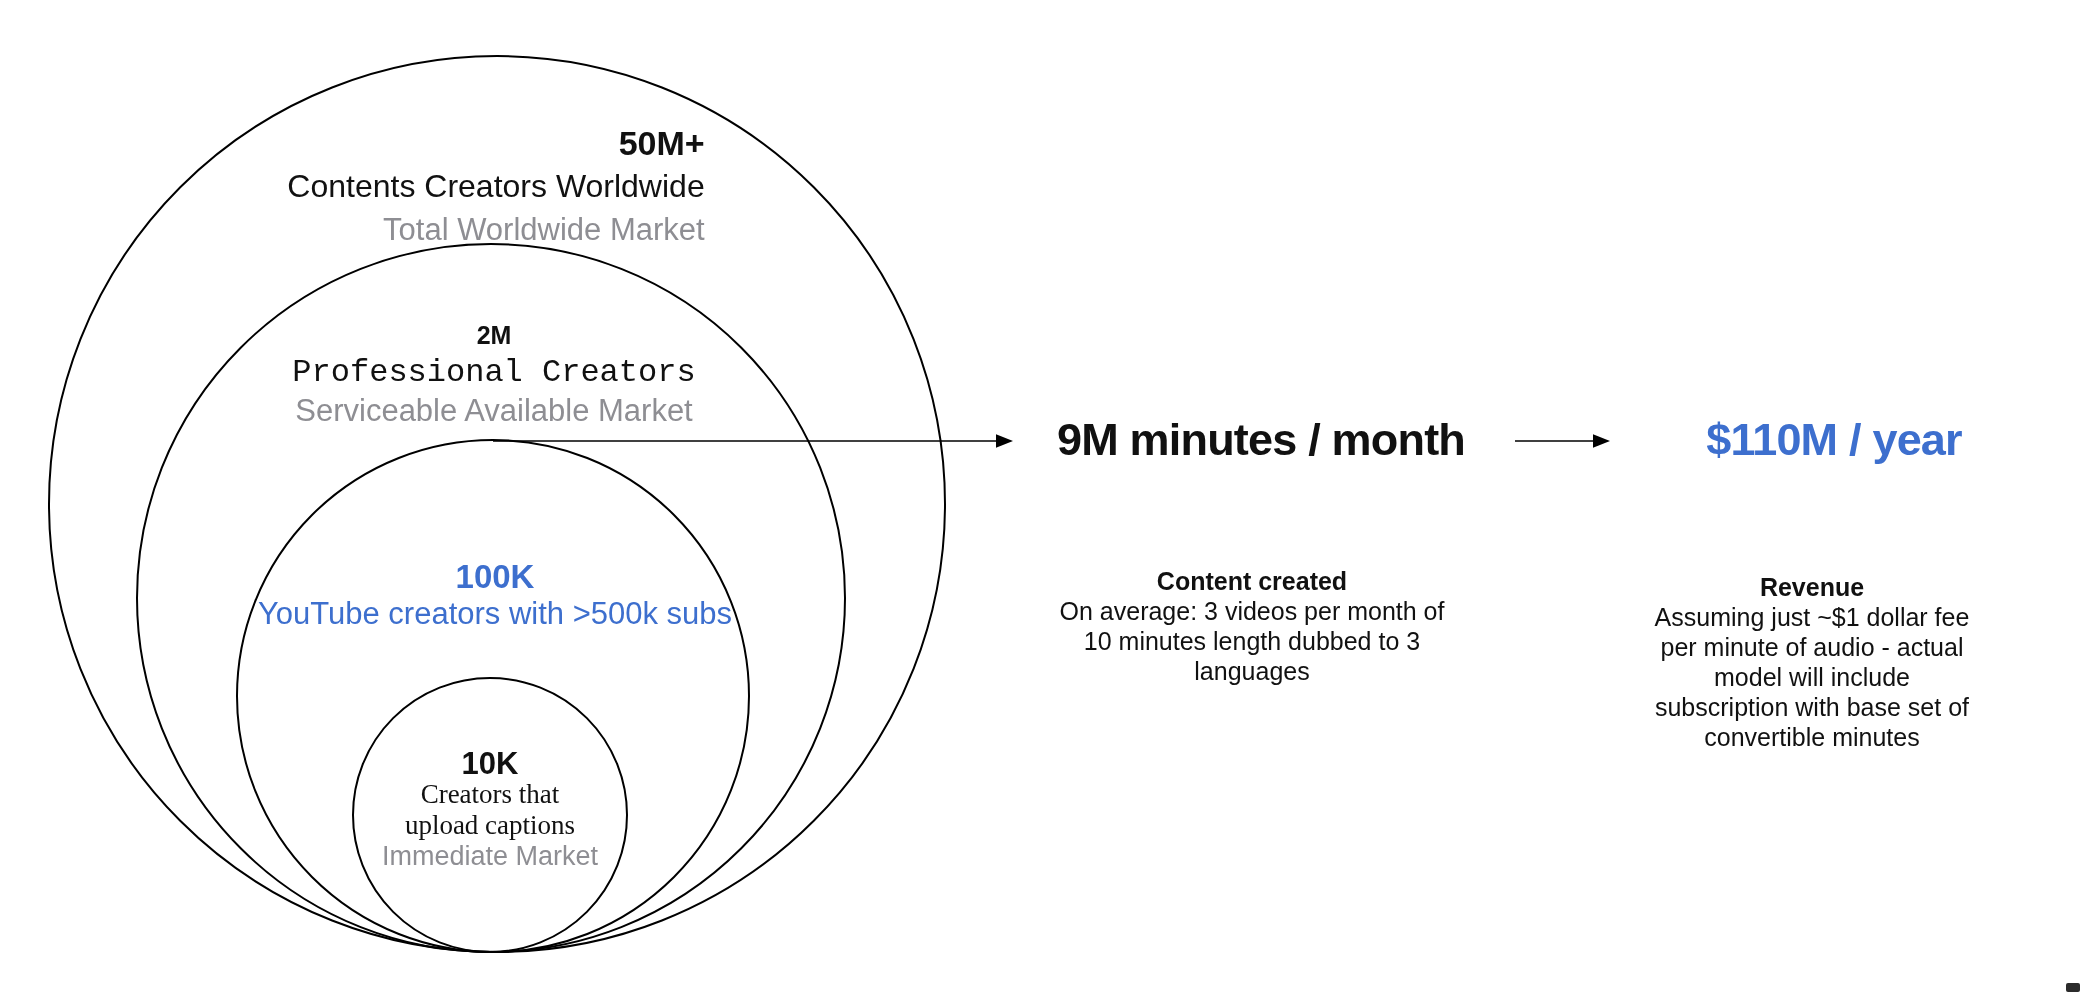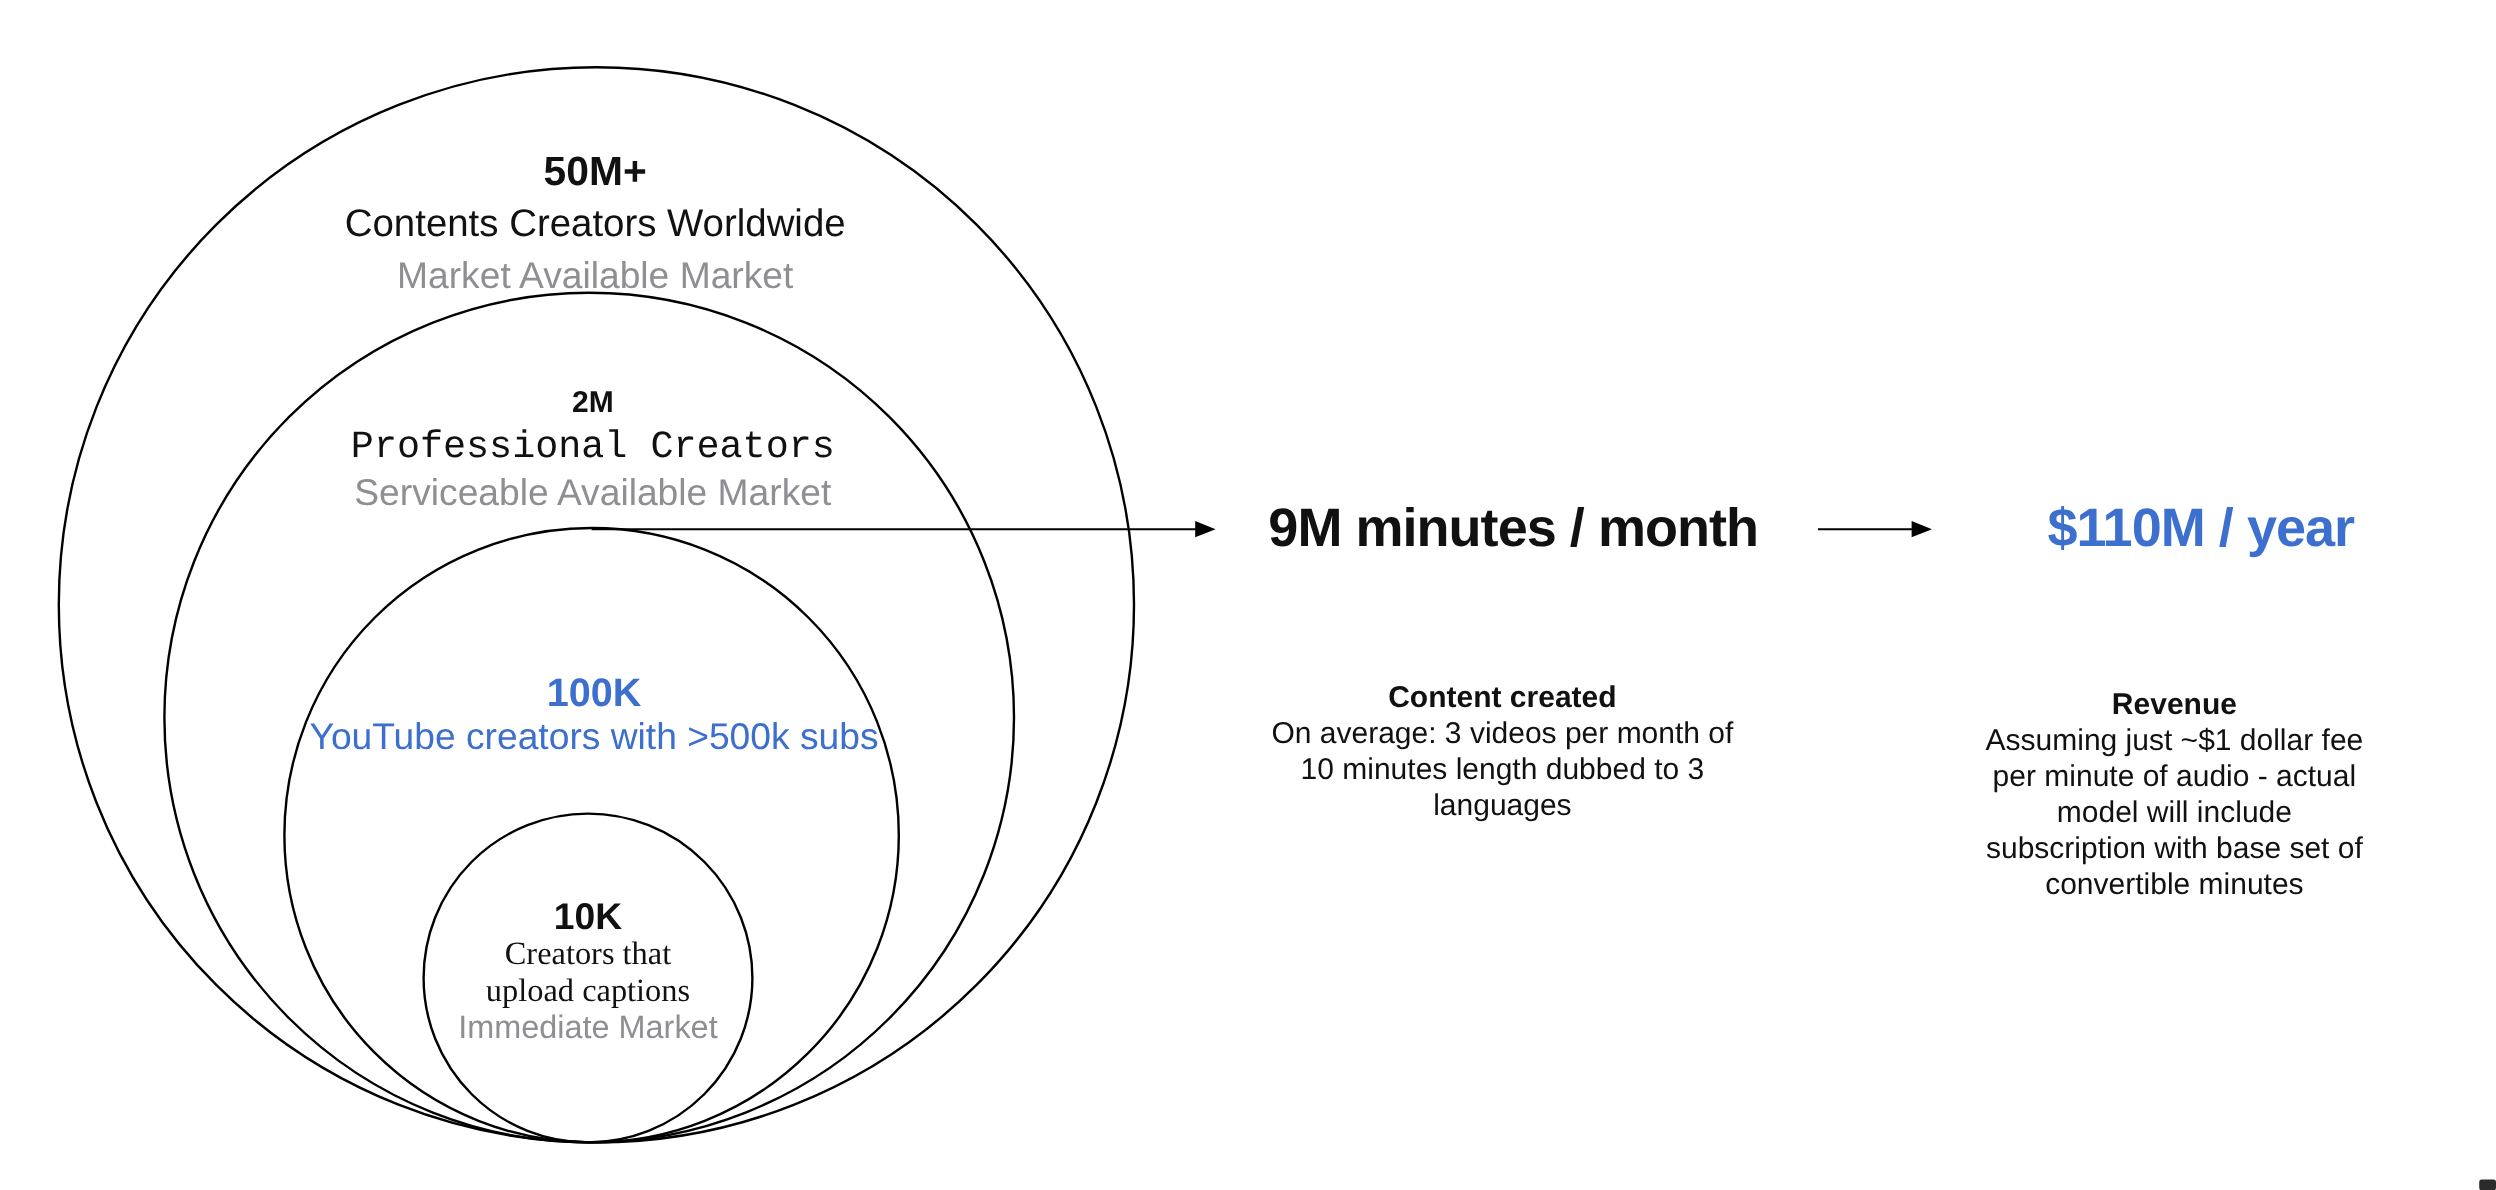--- a/index.html
+++ b/index.html
@@ -24,21 +24,21 @@
     position:absolute;
     transform:translateX(-50%);
     text-align:center;
     white-space:nowrap;
   }
   .circle-label .value{font-weight:700;}
   .circle-label .market{color:var(--muted);}
   .accent-text{color:var(--accent);}
 
   .tam-label{left:496px;top:122px;}
-  .tam-label div{line-height:43px;}
+  .tam-label div{line-height:43px;text-align:right;}
   .tam-label .value{font-size:34px;}
   .tam-label .label-line{font-size:32px;}
   .tam-label .market{font-size:31px;}
 
   .sam-label{left:494px;top:316px;}
   .sam-label div{line-height:38px;}
   .sam-label .value{font-size:25px;}
   .sam-label .label-line{font-size:32px;font-family:Liberation Mono, monospace;}
   .sam-label .market{font-size:31px;}
 
@@ -107,21 +107,21 @@
     </g>
     <g>
       <line x1="1515" y1="441" x2="1596" y2="441" stroke="var(--stroke)" stroke-width="1.7"></line>
       <polygon points="1610,441 1593,434.2 1593,447.8" fill="var(--stroke)"></polygon>
     </g>
   </svg>
 
   <div class="circle-label tam-label">
     <div class="value">50M+</div>
     <div class="label-line">Contents Creators Worldwide</div>
-    <div class="market">Market Available Market</div>
+    <div class="market">Total Worldwide Market</div>
   </div>
 
   <div class="circle-label sam-label">
     <div class="value">2M</div>
     <div class="label-line">Professional Creators</div>
     <div class="market">Serviceable Available Market</div>
   </div>
 
   <div class="circle-label som-label">
     <div class="value accent-text">100K</div>

